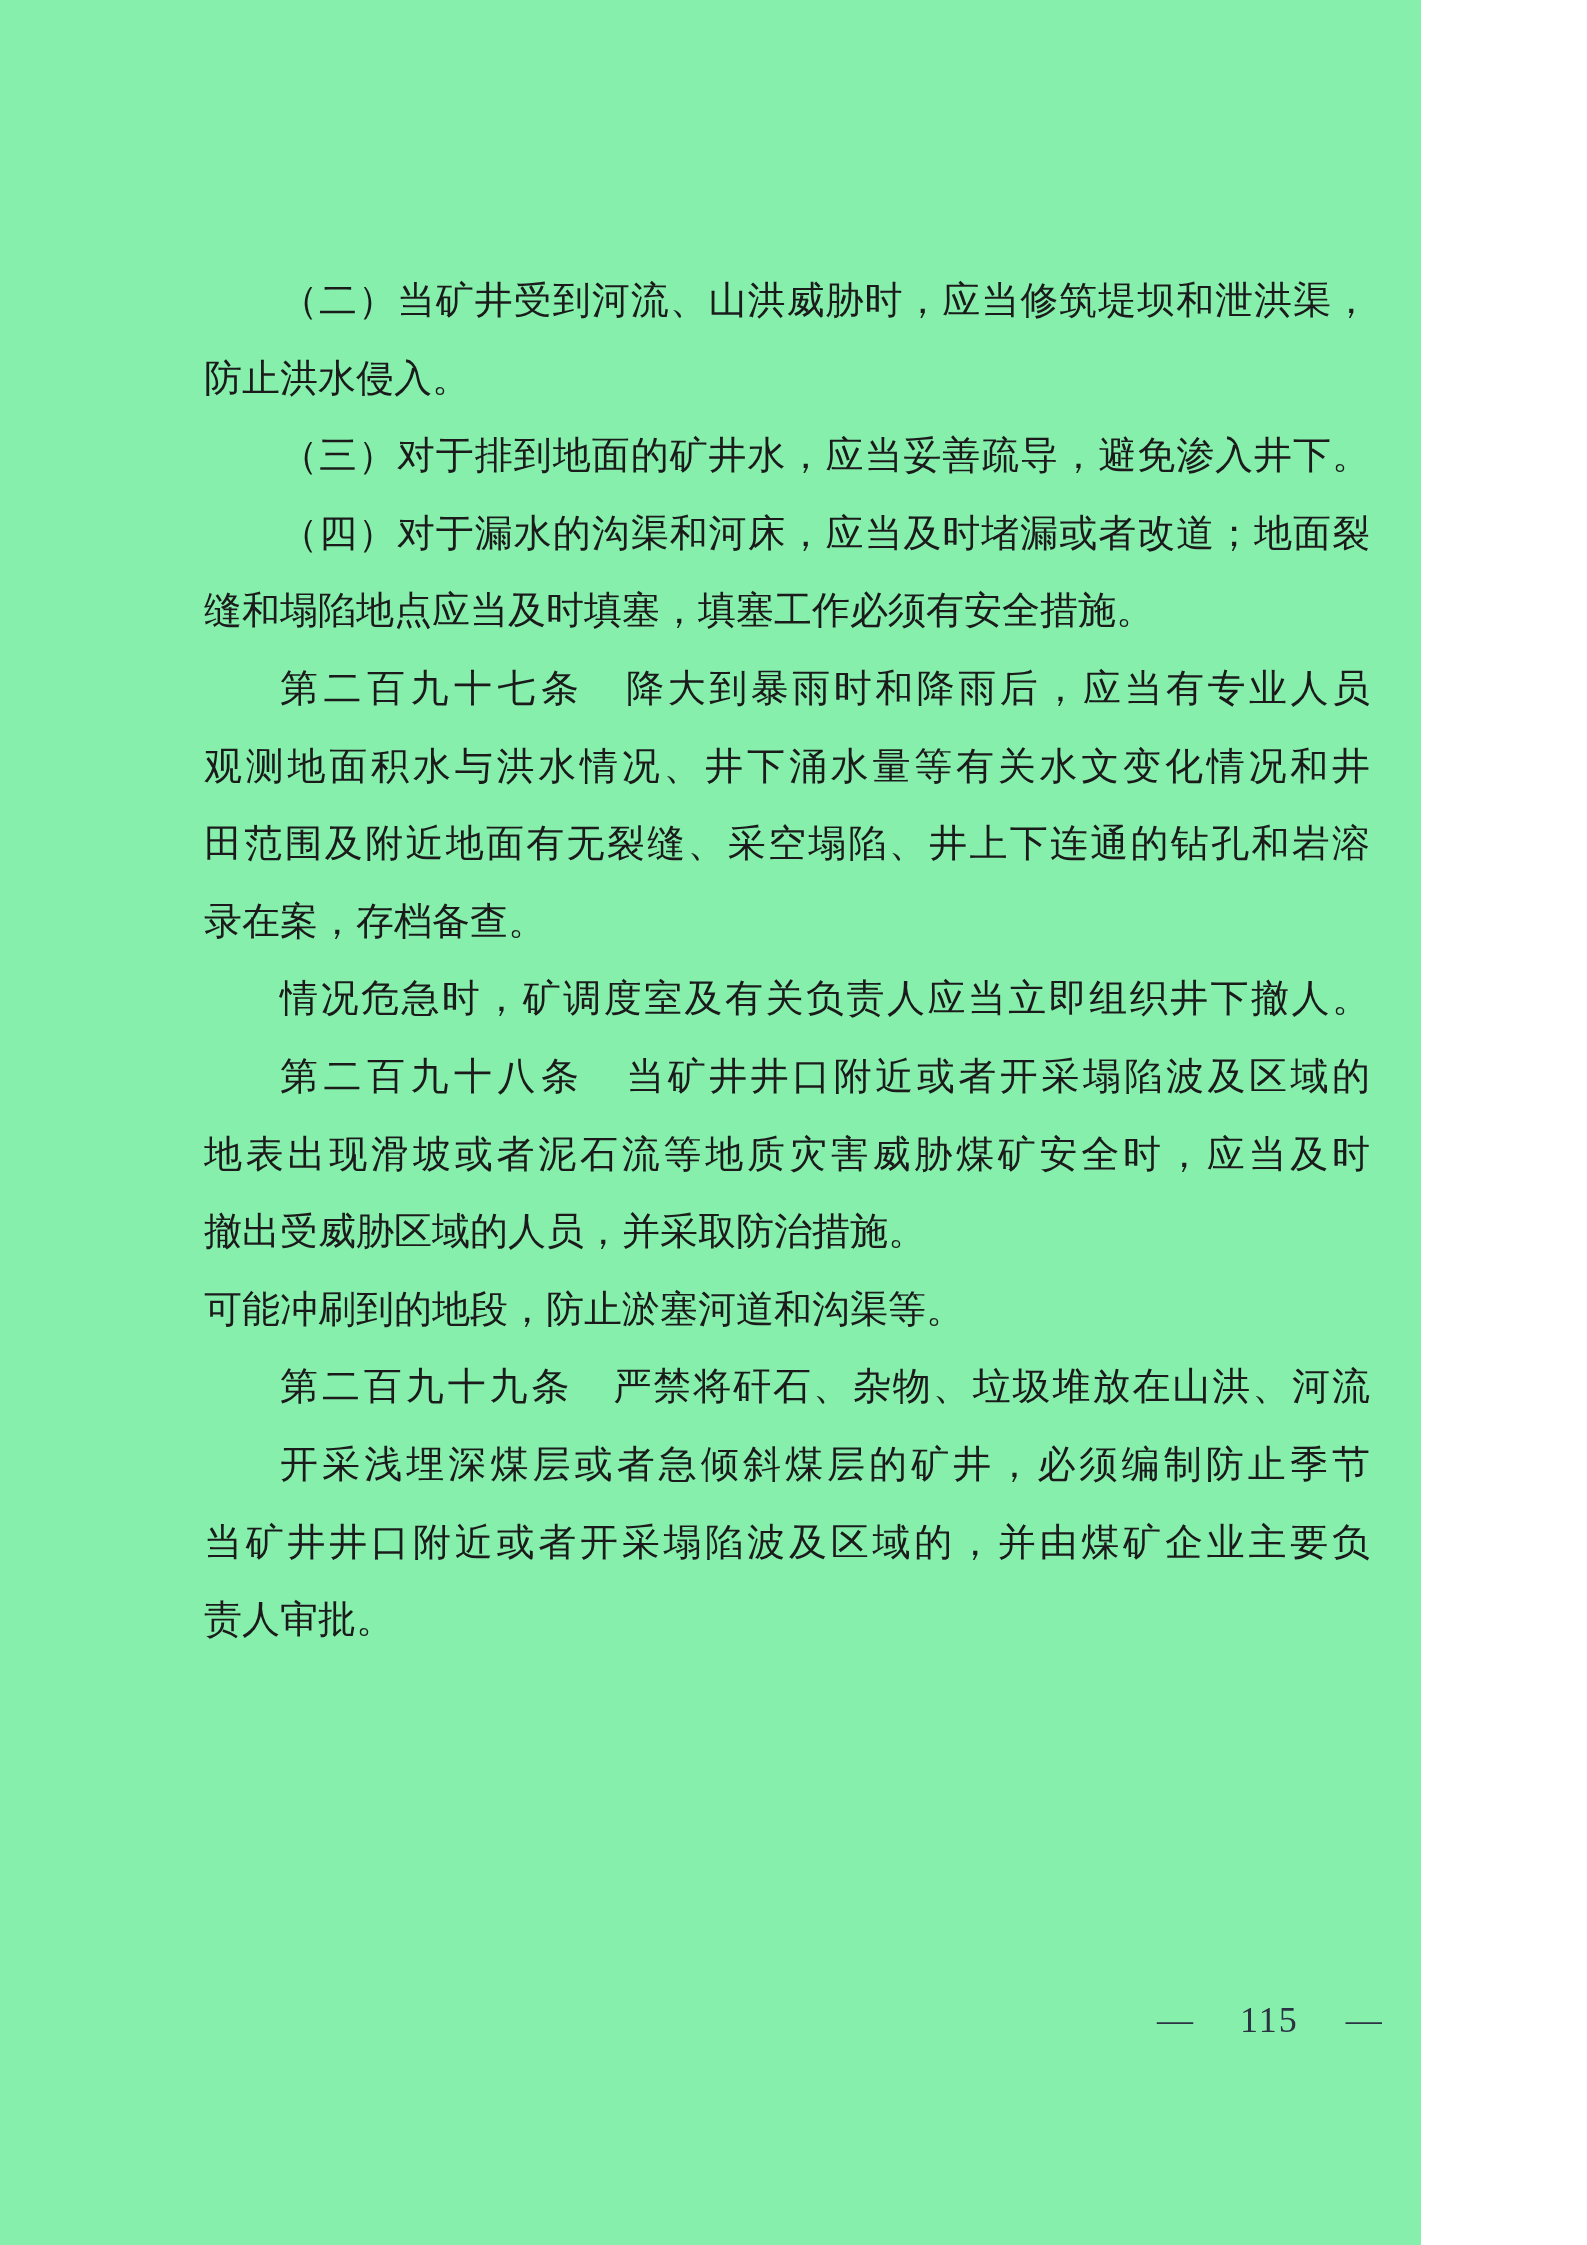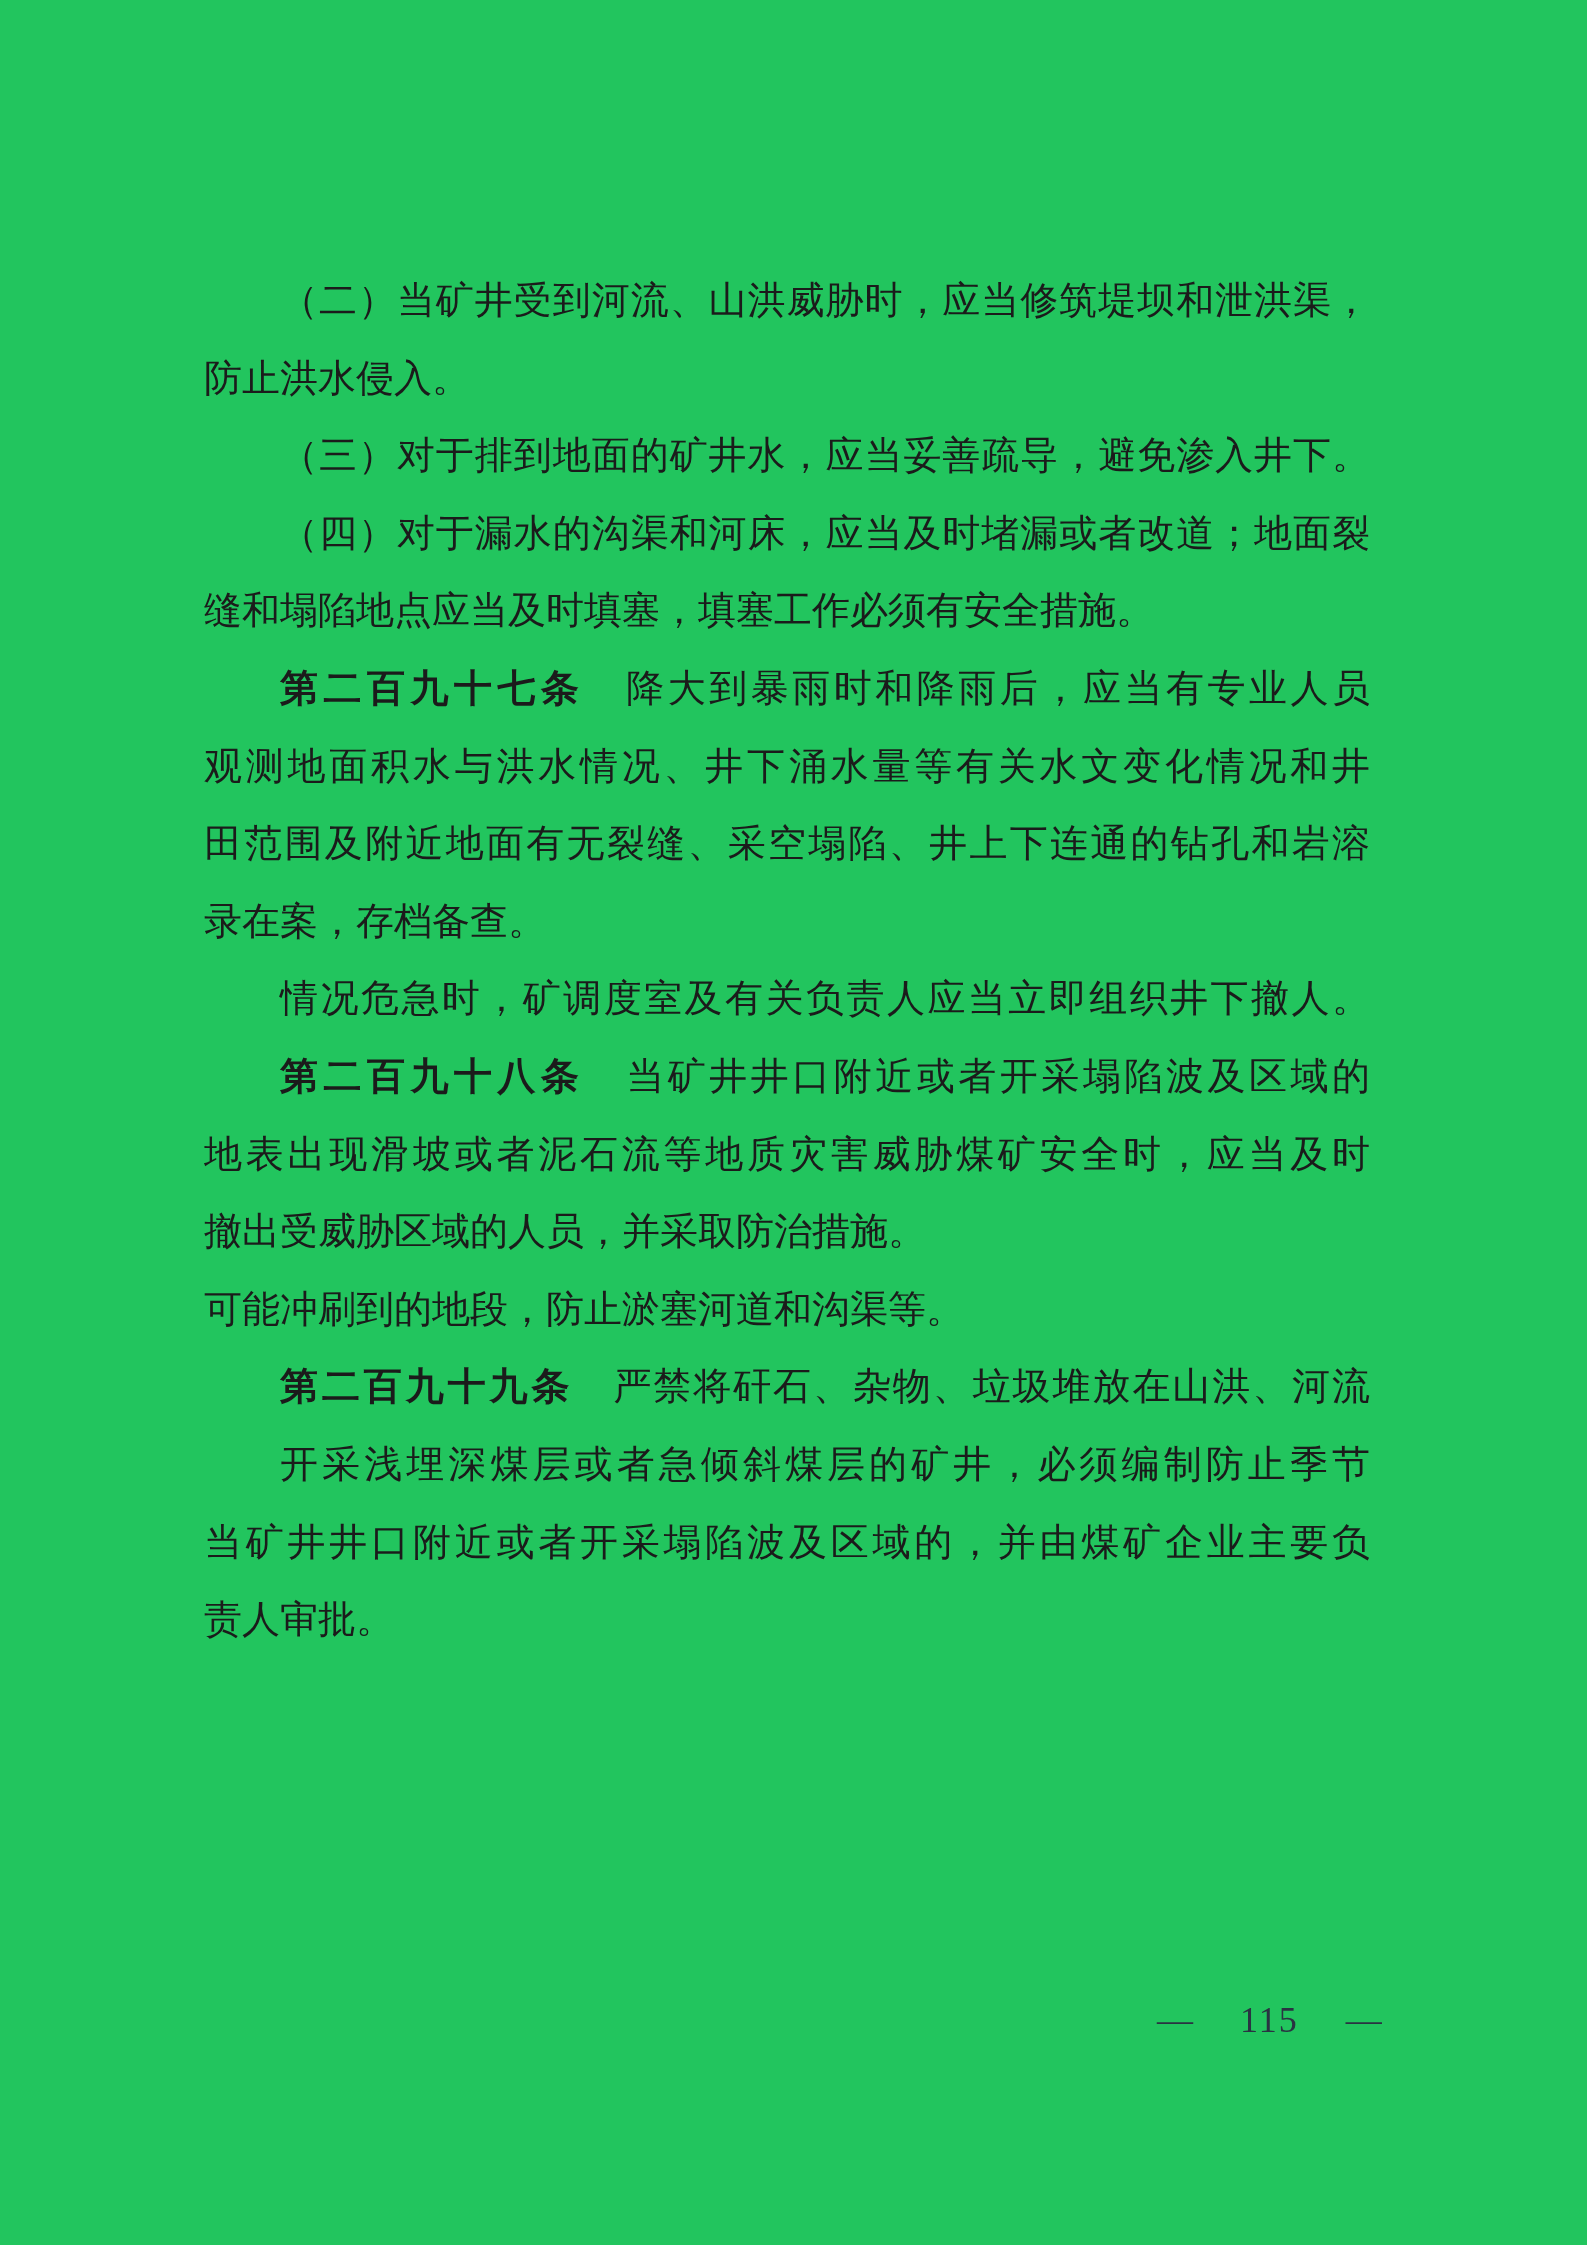--- a/index.html
+++ b/index.html
@@ -3,44 +3,44 @@
 <meta charset="utf-8">
 <style>
   html, body {
     margin: 0;
     padding: 0;
     background: #ffffff;
     overflow: hidden;
   }
   .page {
     position: relative;
-    width: 1587px;
+    width: 1421px;
     height: 2245px;
-    background: #22c55e;
+    background: #86efac;
     font-family: "Liberation Serif", "DejaVu Serif", serif;
   }
   .text-block {
     position: absolute;
     left: 204px;
     top: 262px;
     width: 1166px;
     color: #1b1b1b;
     font-size: 38px;
     line-height: 77.6px;
   }
   .paragraph { margin: 0; padding: 0; }
   .line {
     text-align: justify;
     text-align-last: left;
     min-height: 77.6px;
   }
   .line.fill { text-align-last: justify; }
   .line.first { text-indent: 2em; }
   .article-no {
-    font-weight: 700;
+    font-weight: 400;
     font-family: "Liberation Sans", "DejaVu Sans", sans-serif;
     letter-spacing: 2px;
   }
   .hgap { display: inline-block; width: 1em; }
   .folio {
     position: absolute;
     top: 1998px;
     left: 1157px;
     font-size: 36px;
     line-height: 44px;

